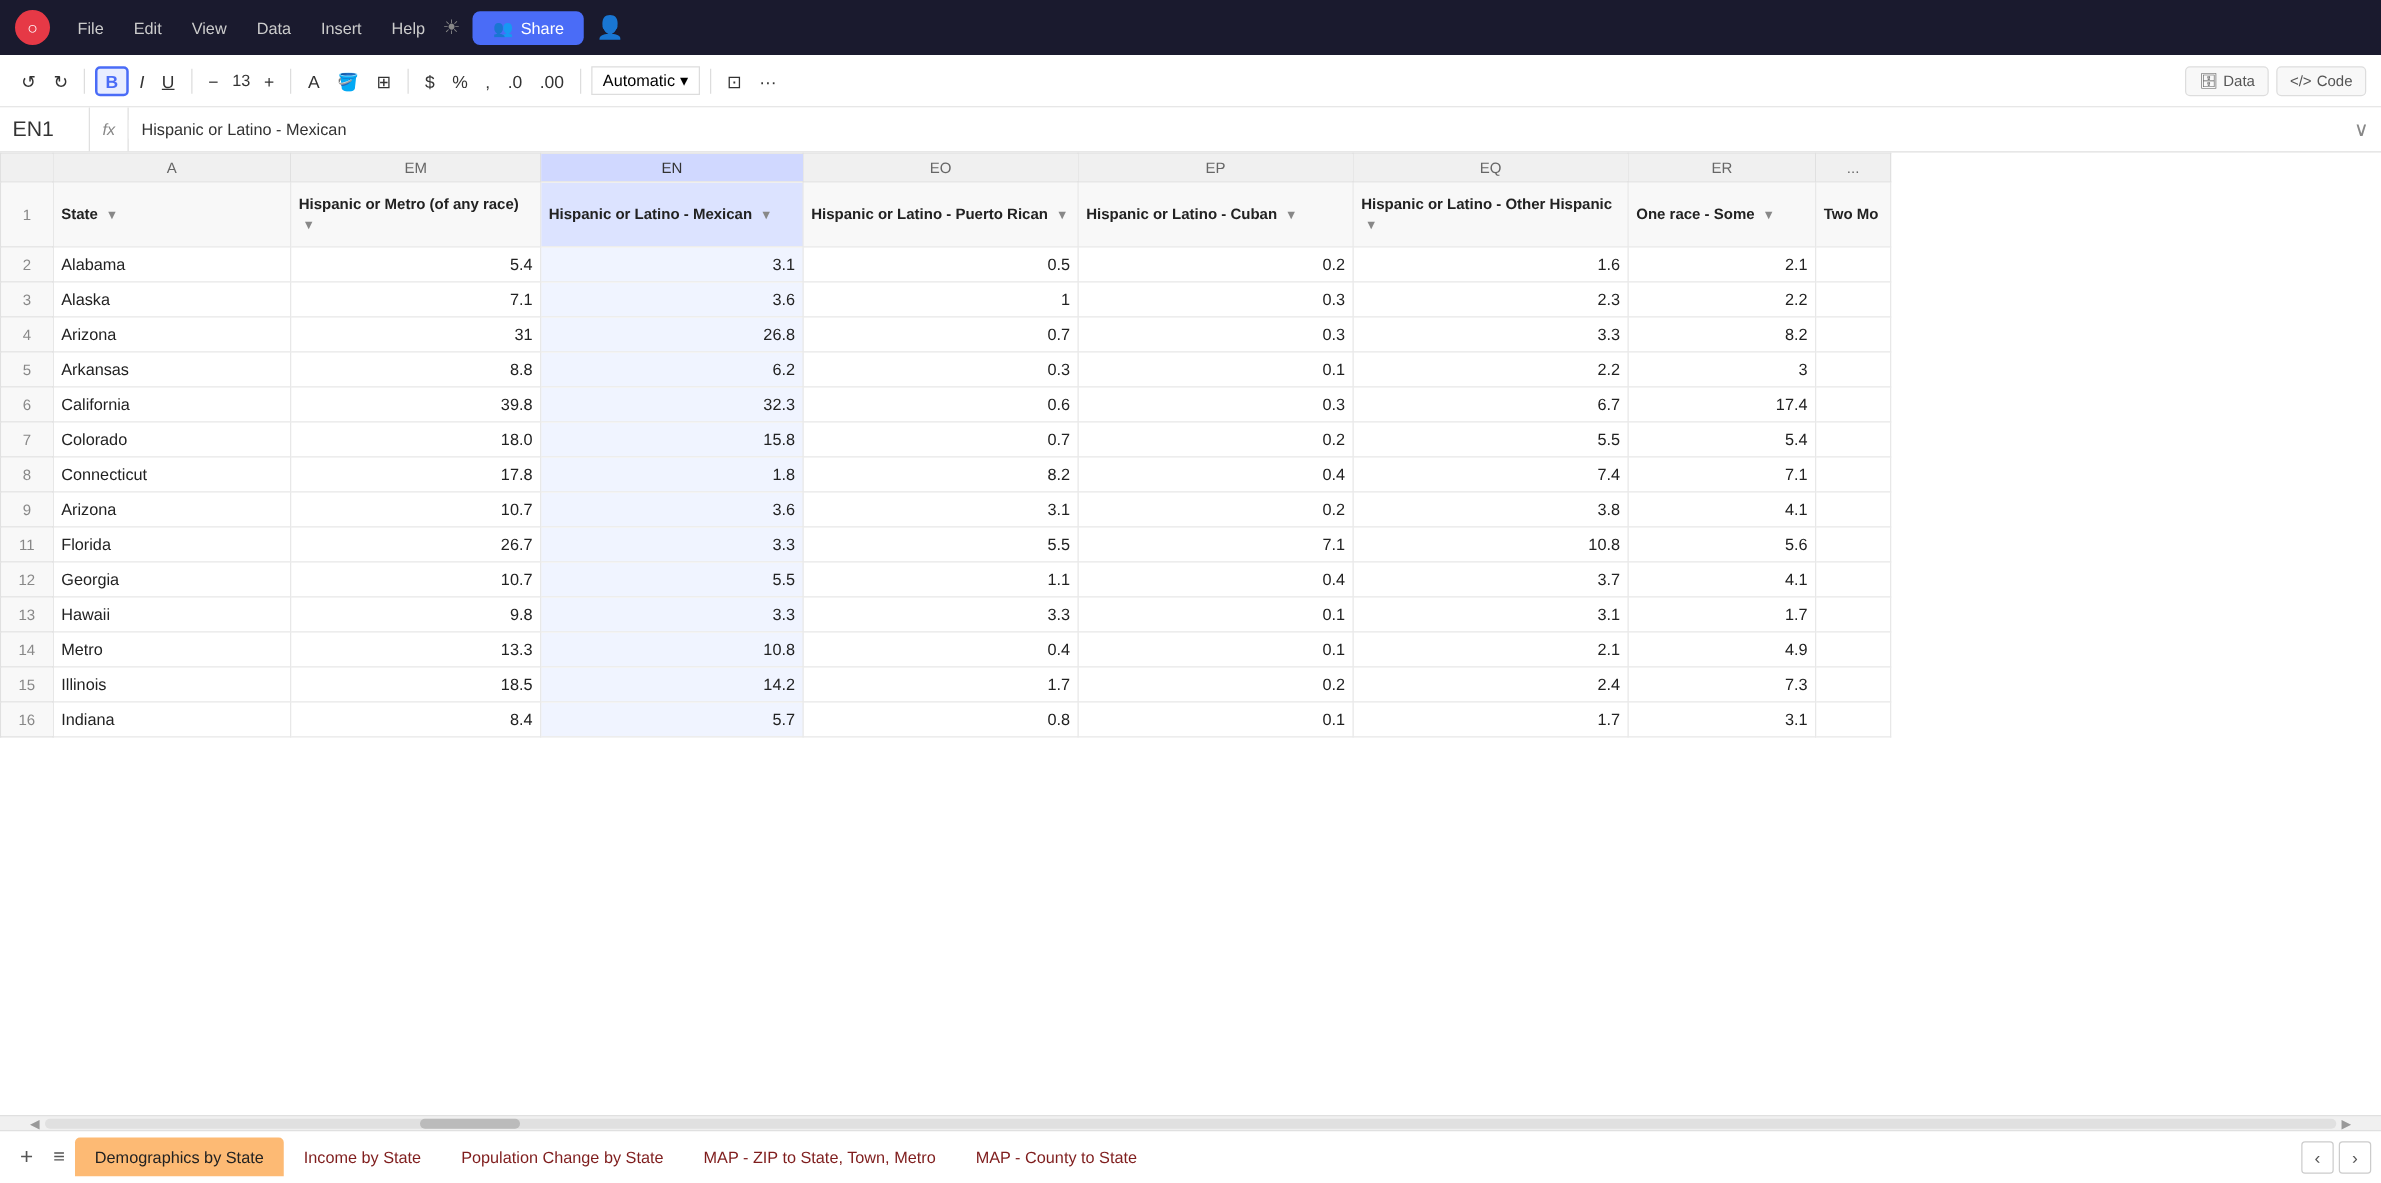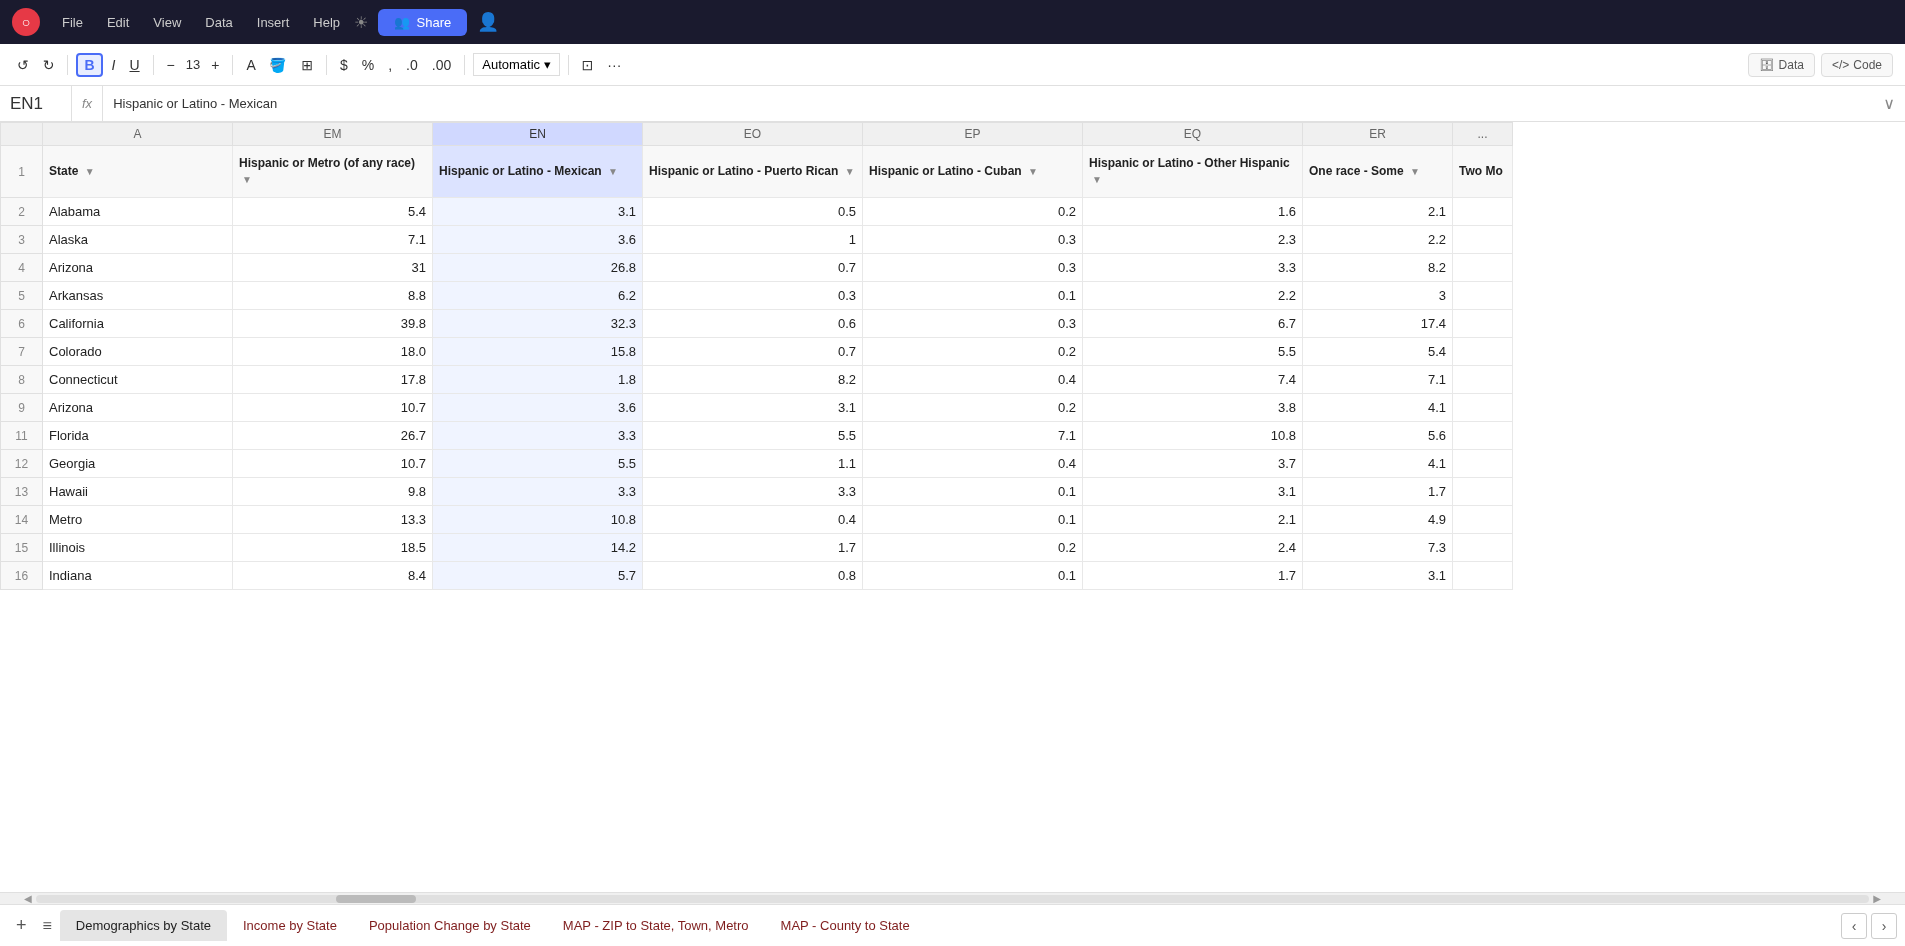--- a/index.html
+++ b/index.html
@@ -189,21 +189,21 @@
     .tab-menu { font-size: 16px; color: #555; cursor: pointer; padding: 4px 8px; }
     .tab {
       padding: 8px 16px;
       font-size: 13px;
       cursor: pointer;
       color: #7f1d1d;
       border-radius: 4px 4px 0 0;
       white-space: nowrap;
     }
     .tab.active {
-      background: #e5e5e5;
+      background: #fdba74;
       color: #222;
       font-weight: 500;
     }
     .tab-nav { margin-left: auto; display: flex; gap: 4px; }
     .tab-nav-btn { border: 1px solid #ccc; background: #fff; border-radius: 3px; width: 26px; height: 26px; cursor: pointer; display: flex; align-items: center; justify-content: center; font-size: 14px; color: #555; }
 
     
     .h-scrollbar {
       height: 12px;
       background: #f0f0f0;

